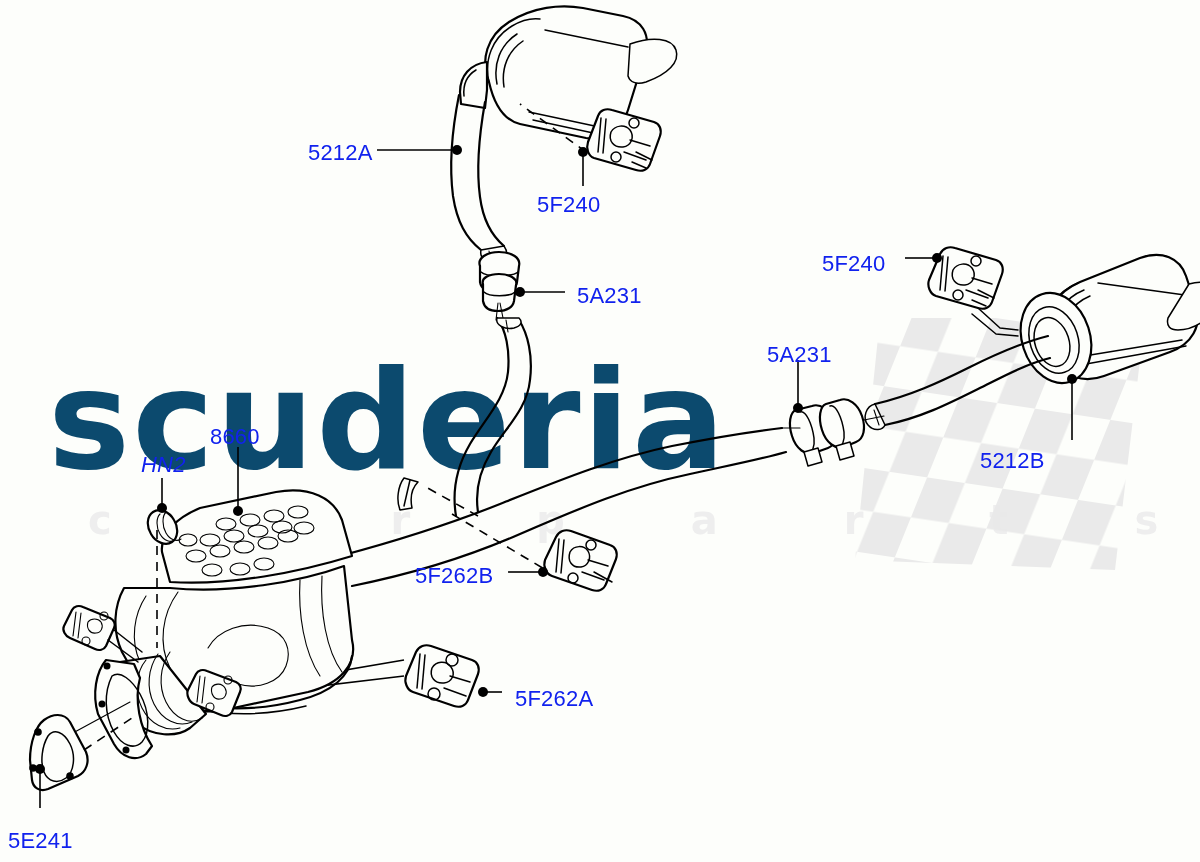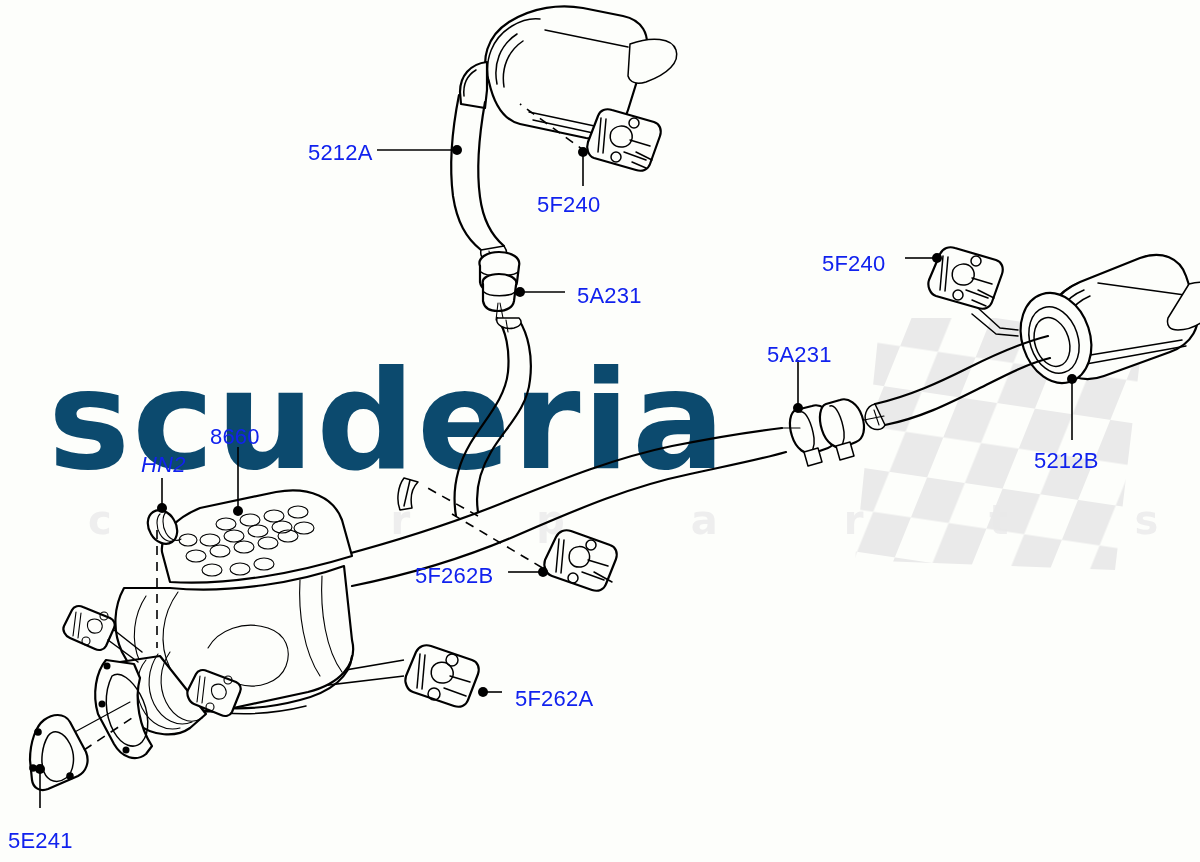--- a/index.html
+++ b/index.html
@@ -441,21 +441,21 @@
   </div>
   <div class="part-label" style="left:577px; top:283px;">
     <span>5A231</span>
   </div>
   <div class="part-label" style="left:822px; top:251px;">
     <span>5F240</span>
   </div>
   <div class="part-label" style="left:767px; top:342px;">
     <span>5A231</span>
   </div>
-  <div class="part-label" style="left:1034px; top:448px;">
+  <div class="part-label" style="left:980px; top:448px;">
     <span>5212B</span>
   </div>
   <div class="part-label" style="left:141px; top:452px;font-style:italic;">
     <span>HN2</span>
   </div>
   <div class="part-label" style="left:210px; top:424px;">
     <span>8660</span>
   </div>
   <div class="part-label" style="left:415px; top:563px;">
     <span>5F262B</span>

